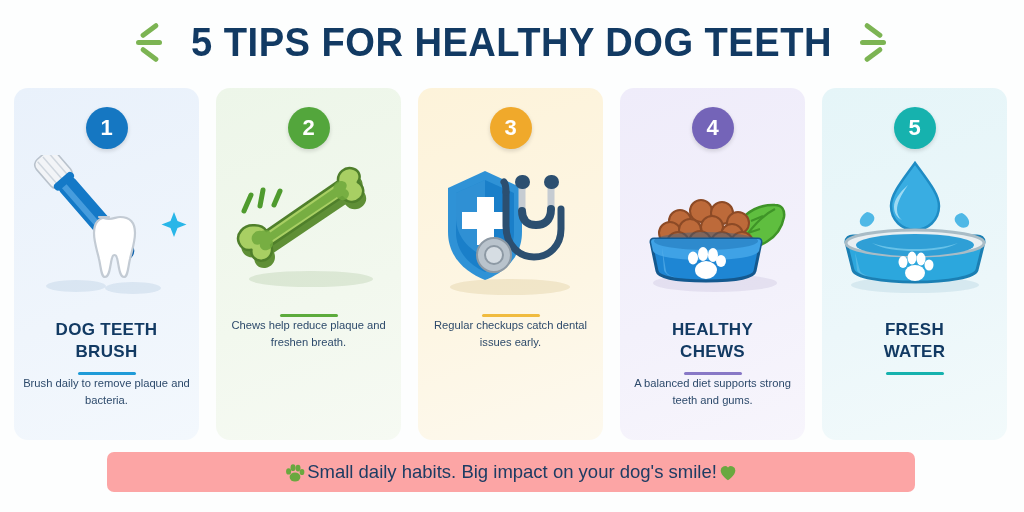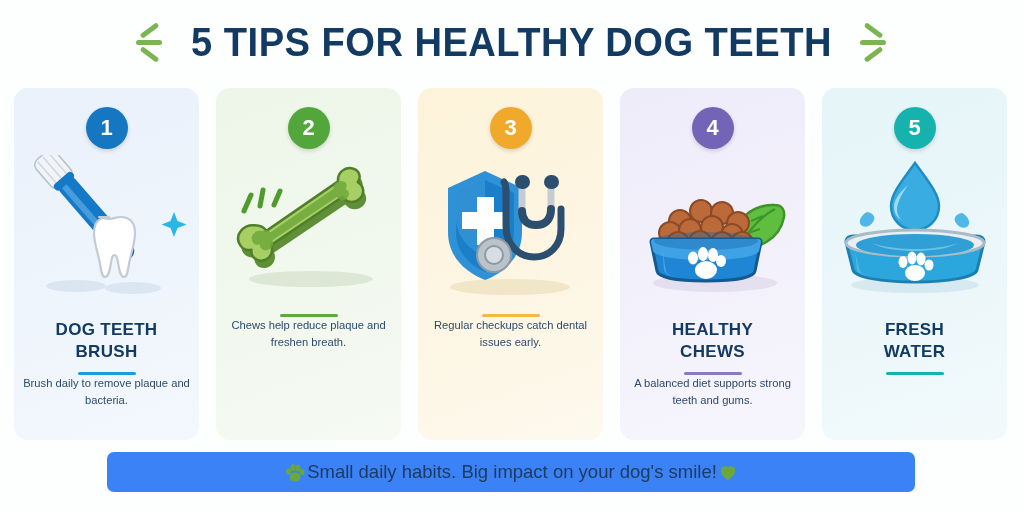--- a/index.html
+++ b/index.html
@@ -51,21 +51,21 @@
   }
   .rule { margin-top: 9px; width: 58px; height: 3px; border-radius: 2px; flex:none; }
   .desc {
     width: 168px; text-align: center;
     color: #2d4a6b; font-size: 11.2px; line-height: 1.55;
   }
 
   
   .footer {
     position: absolute; left: 107px; top: 452px; width: 808px; height: 40px;
-    background: #3b82f6; border-radius: 7px;
+    background: #fca5a5; border-radius: 7px;
     display: flex; align-items: center; justify-content: center; 
   }
   .footer-text { color: #1d3c63; font-size: 18.5px; font-weight: 500; white-space: nowrap; }
   .ficon { flex: none; display: block; }
 </style>
 </head>
 <body>
 
 <div class="page">
 

